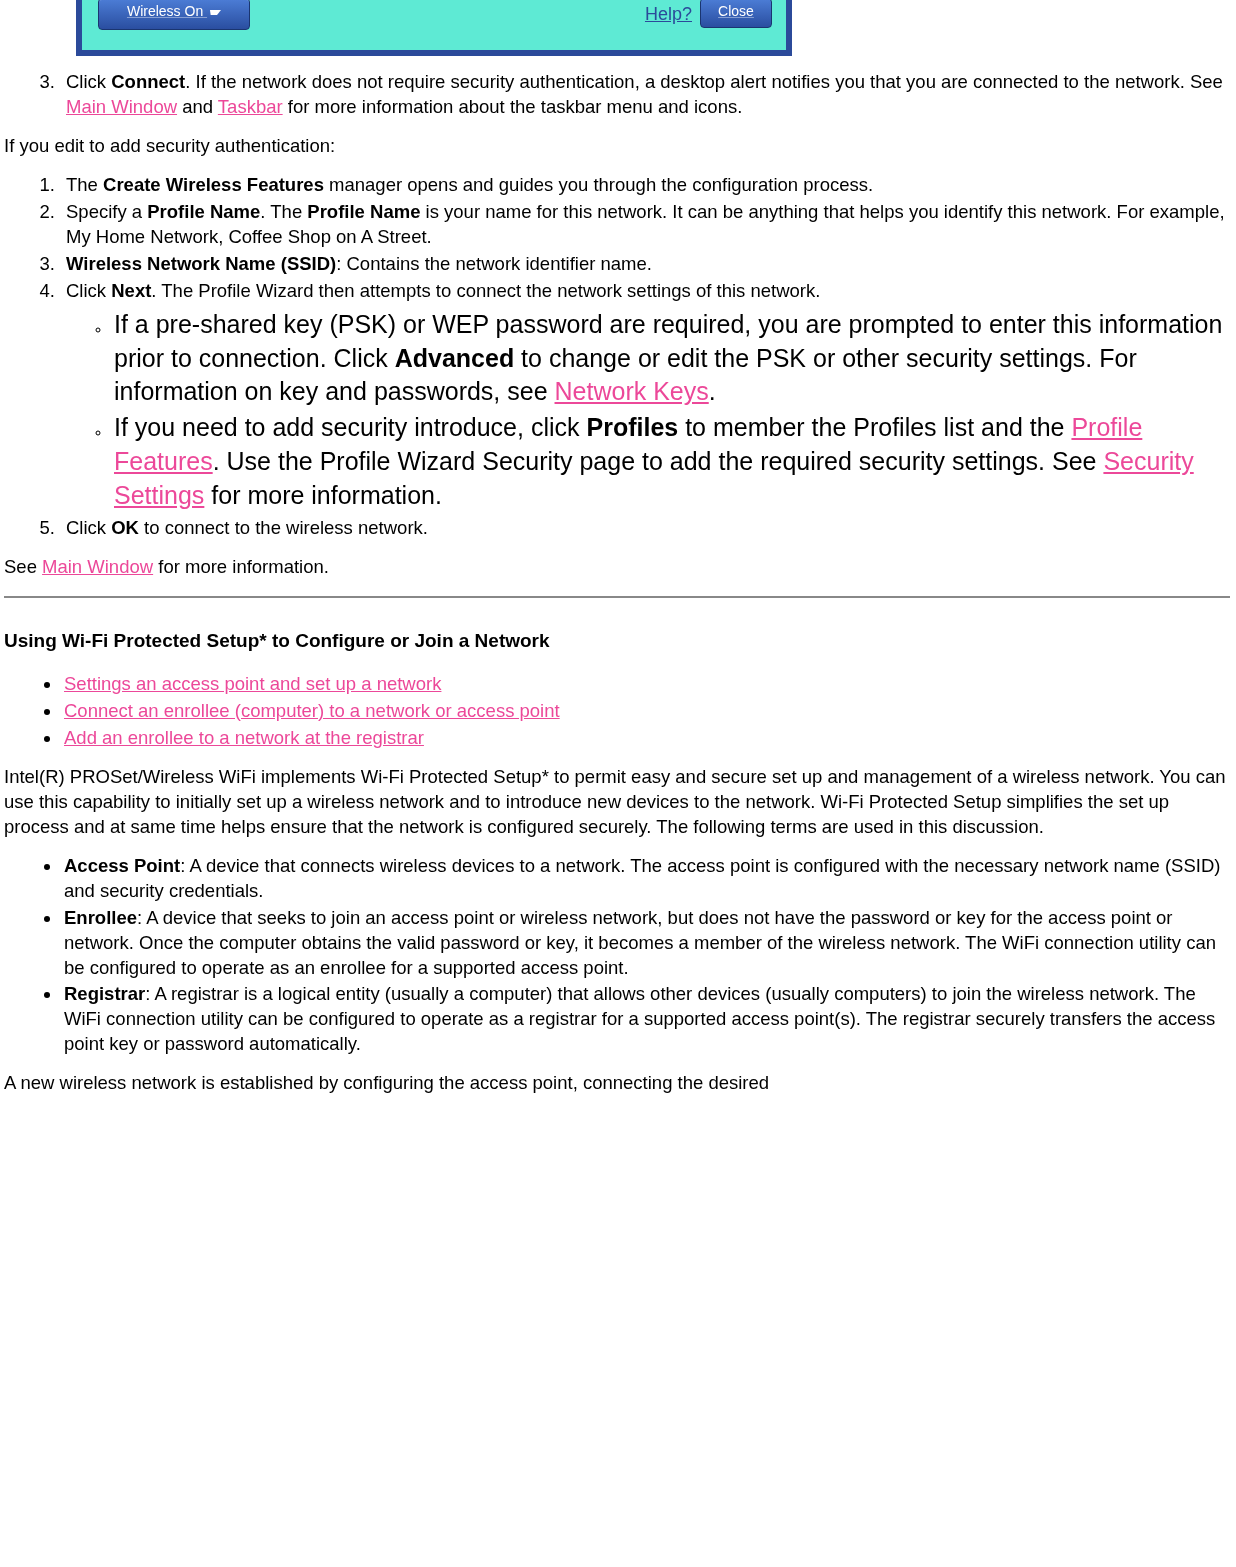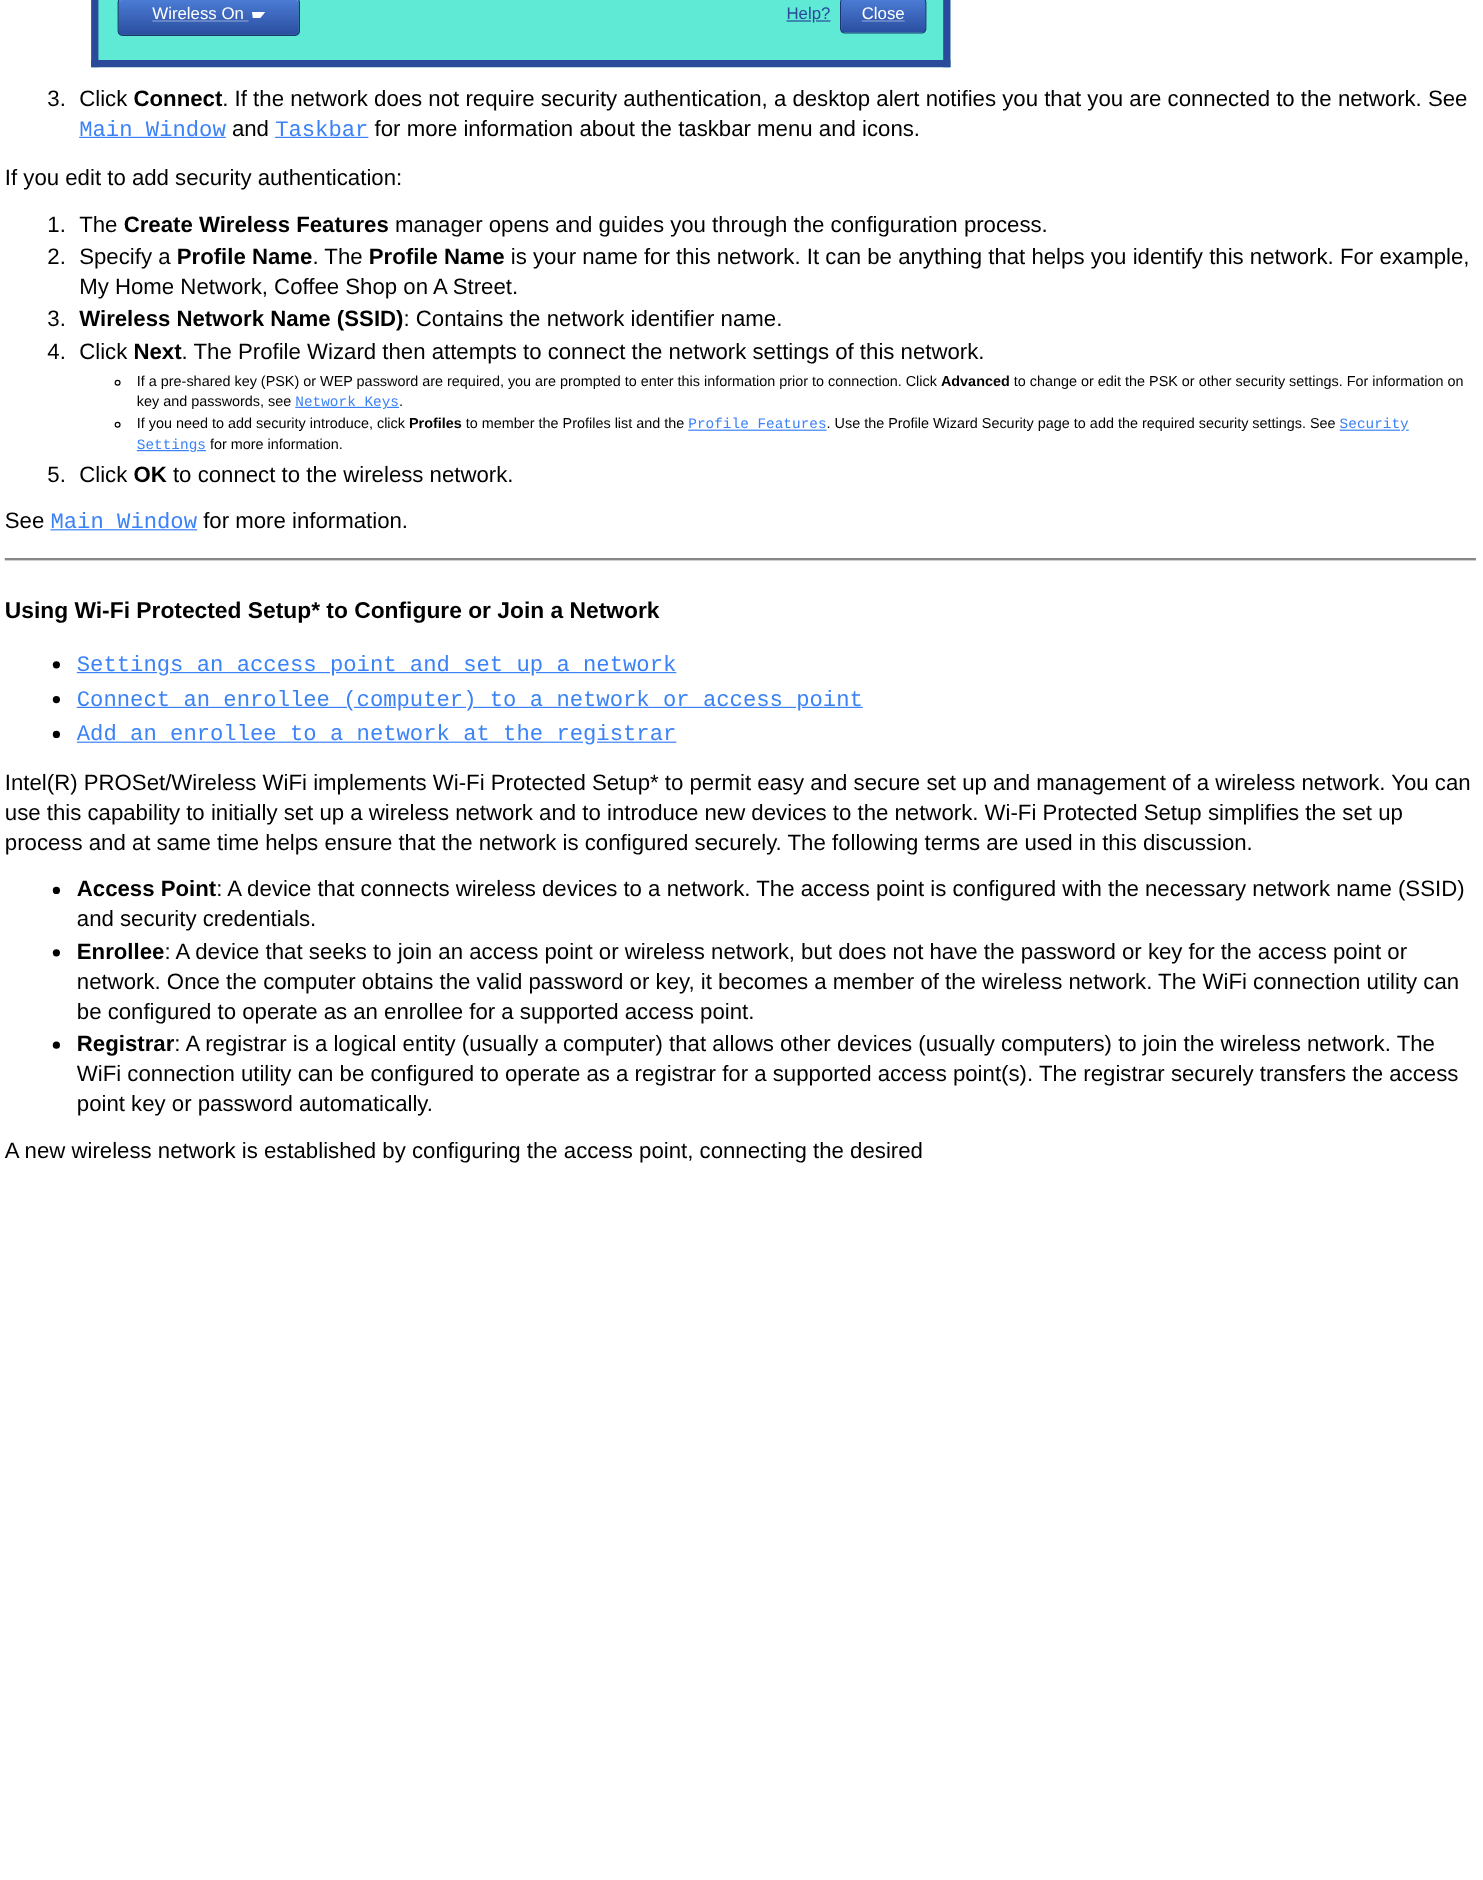--- a/index.html
+++ b/index.html
@@ -51,43 +51,42 @@
     width: 0; height: 0;
     border-top: 5px solid #fff;
     border-right: 4px solid transparent;
     border-bottom: 0;
   }
   .help {
     position: absolute;
     right: 94px;
     top: 2px;
     color: #2b4a9a;
-    font-size: 14px;
+    font-size: 18px;
     text-decoration: underline;
   }
   .btn-close {
     position: absolute;
     right: 14px;
     top: -2px;
     width: 70px;
     height: 28px;
     background: linear-gradient(#4c7dd6, #2a4ea0);
     border: 1px solid #1a3570;
     border-radius: 4px;
     color: #fff;
     font-size: 14px;
     text-align: center;
     line-height: 24px;
     text-decoration: underline;
     text-decoration-color: rgba(255,255,255,0.4);
   }
   a.link {
-    color: #3b82f6;
-    text-decoration: underline;
-    font-family: Liberation Mono, monospace;
+    color: #ec4899;
+    text-decoration: underline;
   }
   b { font-weight: bold; }
   ol.num {
     list-style-type: decimal;
     margin: 14px 0 14px 0;
     padding-left: 56px;
   }
   ol.num > li {
     padding-left: 6px;
     margin-bottom: 2px;
@@ -102,21 +101,21 @@
     margin-bottom: 2px;
   }
   ul.circ {
     list-style-type: circle;
     margin: 4px 0 4px 0;
     padding-left: 44px;
   }
   ul.circ > li {
     padding-left: 4px;
     margin-bottom: 2px;
-    font-size: 12px;
+    font-size: 25px;
   }
   ul.circ > li::marker {
     font-size: 12px;
   }
   p.para {
     margin: 14px 0 14px 0;
   }
   hr.sep {
     margin: 16px 0 10px 0;
     border: none;

